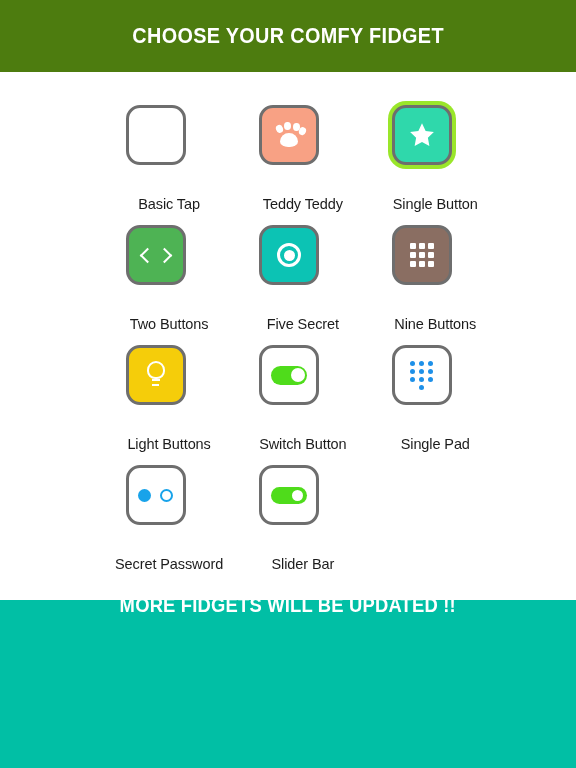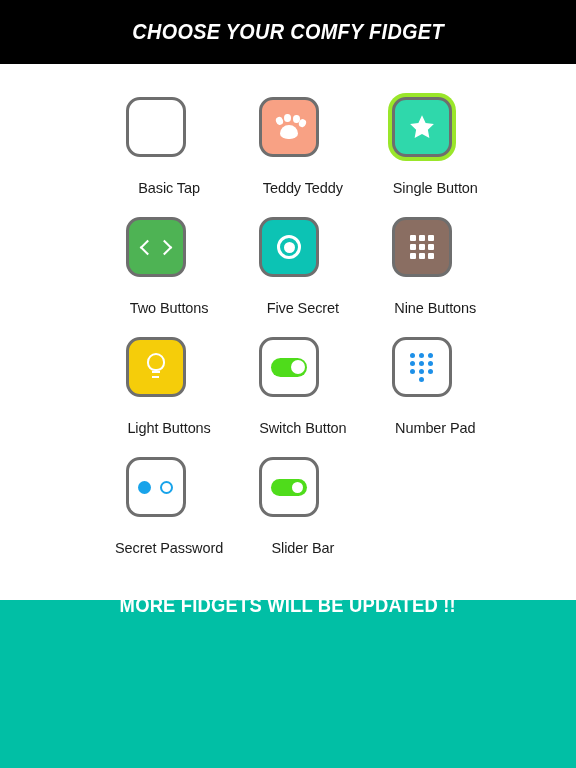--- a/index.html
+++ b/index.html
@@ -17,27 +17,26 @@
     position: relative;
     width: 576px;
     height: 768px;
     background: #ffffff;
     display: flex;
     flex-direction: column;
   }
 
   
   .header {
-    height: 64px;
-    background: #000000;
+    height: 72px;
+    background: #4d7c0f;
     display: flex;
     align-items: center;
     justify-content: center;
     flex: 0 0 auto;
-    font-style: italic;
   }
   .header-title {
     color: #ffffff;
     font-size: 22px;
     font-weight: bold;
     letter-spacing: 0.4px;
     text-align: center;
     font-family: "Liberation Sans", sans-serif;
     transform: scaleX(0.9);
   }
@@ -79,21 +78,21 @@
     display: flex;
     align-items: center;
     justify-content: center;
     box-sizing: content-box;
     position: relative;
   }
   .tile.glow {
     box-shadow: 0 0 0 4px #9ae62a;
   }
   .cell-label {
-    margin-top: 20px;
+    margin-top: 28px;
     font-size: 14.5px;
     color: #1c1c1c;
     font-family: "Liberation Sans", sans-serif;
     text-align: center;
     white-space: nowrap;
     letter-spacing: -0.1px;
     padding-left: 27px;
   }
 
   
@@ -401,21 +400,21 @@
                   <span class="dot"></span>
                   <span class="dot"></span>
                   <span class="dot"></span>
                 </div>
               <div class="row">
                   <span class="dot"></span>
                 </div>
             </div>
           </div>
         </div>
-        <div class="cell-label">Number Pad</div>
+        <div class="cell-label">Single Pad</div>
       </div>
 
       <div class="cell">
         <div class="tile-wrap">
           <div class="tile" style="background:#ffffff">
             <div class="pw">
               <span class="filled"></span>
               <span class="hollow"></span>
             </div>
           </div>

